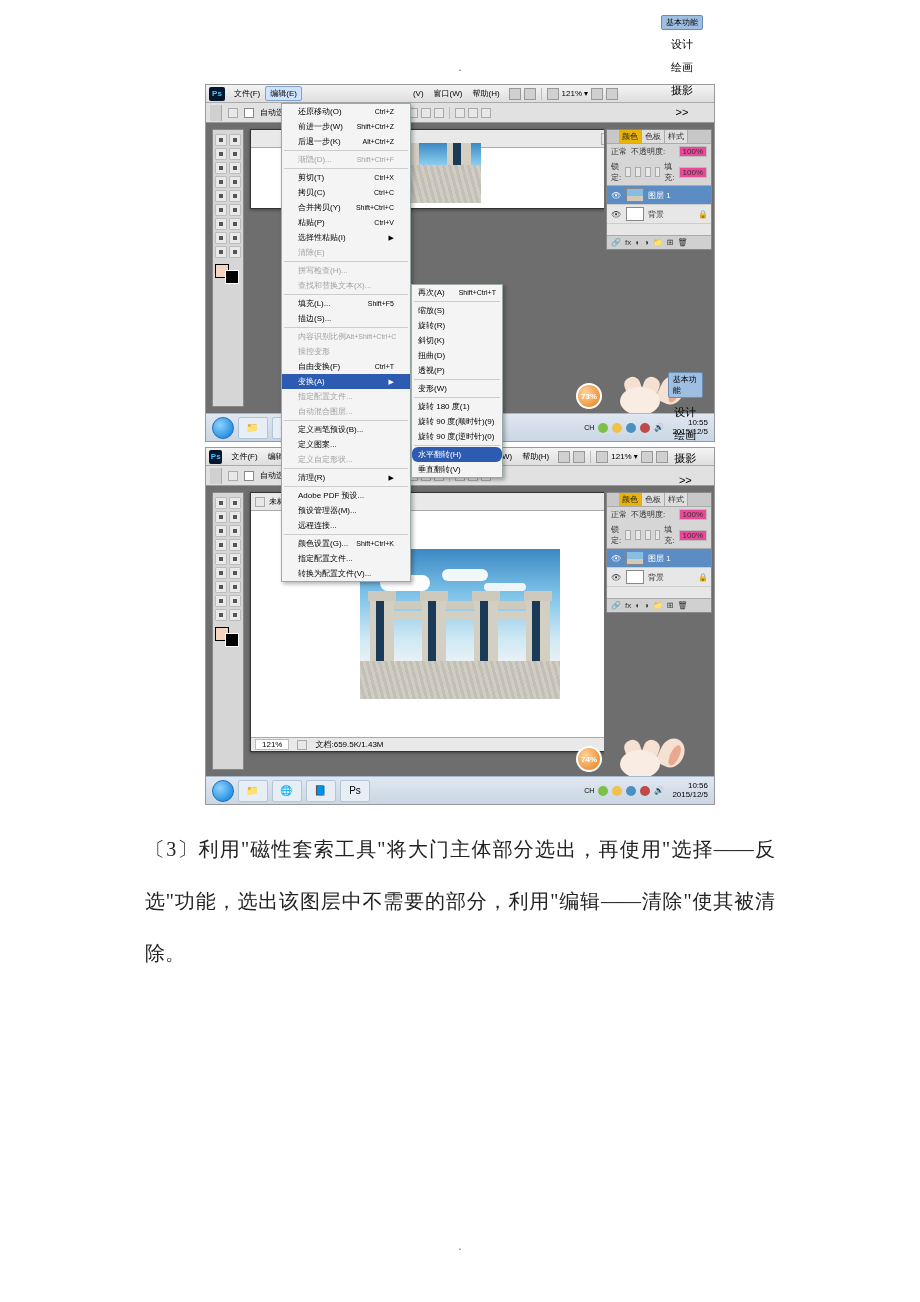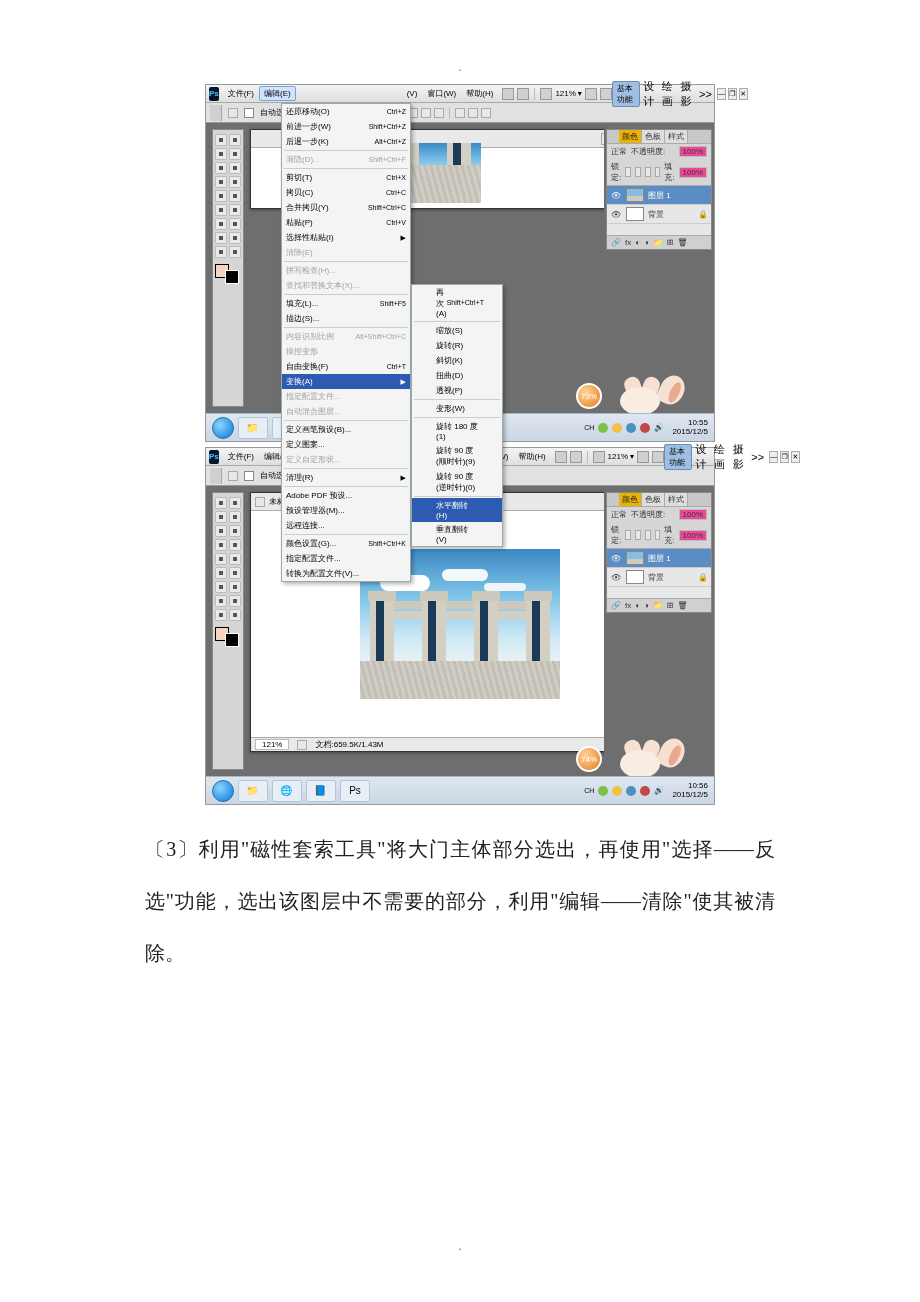--- a/index.html
+++ b/index.html
@@ -3,21 +3,21 @@
   <meta charset="utf-8">
   <style>
     * { box-sizing: border-box; margin: 0; padding: 0; }
     body { width: 920px; margin: 0 auto; background: #fff; font-family: "Microsoft YaHei", sans-serif; font-size: 12px; }
     .page-dash { text-align: center; padding: 60px 0 10px; color: #666; }
     .ps-window { width: 510px; height: 358px; margin: 0 auto; background: #b8b8b8; border: 1px solid #999; position: relative; }
     .ps-menubar { height: 18px; background: linear-gradient(#f4f4f4,#dedede); border-bottom: 1px solid #aaa; display: flex; align-items: center; font-size: 8px; gap: 0; padding-left: 3px; }
     .ps-menubar .ps-logo { width: 16px; height: 14px; background: #03162b; color: #4ec4ff; font-size: 8px; font-weight: bold; display: inline-flex; align-items: center; justify-content: center; border-radius: 2px; margin-right: 4px; }
     .ps-menubar .mitem { padding: 2px 5px; cursor: pointer; white-space: nowrap; }
     .ps-menubar .mitem.active { background: #cfe3ff; border: 1px solid #7da2ce; border-radius: 2px; padding: 1px 4px; }
-    .right-topbar { margin-left: auto; display: flex; gap: 0; align-items: center; padding-right: 11px; }
+    .right-topbar { margin-left: auto; display: flex; gap: 6px; align-items: center; padding-right: 11px; flex-direction: column; }
     .right-topbar .pill { font-size: 8px; padding: 1px 4px; background: #9fbfe2; border: 1px solid #6a8db3; border-radius: 2px; }
     .right-topbar .tabbtn { font-size: 11px; padding: 1px 3px; }
     .right-topbar .wctrl { width: 14px; height: 12px; border: 1px solid #aaa; background: #eee; margin-left: 2px; font-size: 7px; display:inline-flex; align-items:center; justify-content:center; }
     .ps-optbar { height: 20px; background: #e1e1e1; border-bottom: 1px solid #999; display: flex; align-items: center; font-size: 8px; padding: 0 4px; gap: 6px; }
     .ps-optbar .chk { width: 10px; height: 10px; border: 1px solid #888; background: #fff; display: inline-block; vertical-align: middle; }
     .ps-optbar .handle { width: 12px; height: 16px; background: #d0d0d0; border-right: 1px solid #aaa; }
     .ps-workarea { position: absolute; top: 38px; left: 0; right: 0; bottom: 28px; background: #6e6e6e; display: flex; }
     .ps-toolbox { width: 32px; background: #d6d6d6; border: 1px solid #888; margin: 6px 0 6px 6px; display: flex; flex-direction: column; padding: 4px 2px; gap: 2px; }
     .toolrow { display: flex; gap: 2px; }
     .tool { width: 12px; height: 12px; background: #e9e9e9; border: 1px solid #bbb; border-radius: 1px; position: relative; }
@@ -62,38 +62,38 @@
     .taskbar { position:absolute; bottom:0; left:0; right:0; height:28px; background: linear-gradient(#dfe7f1,#cad6e4); border-top:1px solid #a5b7cd; display:flex; align-items:center; padding:0 6px; font-size:8px; }
     .taskbar .start { width:22px; height:22px; border-radius:50%; background: radial-gradient(circle at 35% 35%, #8fd3ff,#0078d7); border:1px solid #2a6fb2; display:inline-block; }
     .taskbar .tbtn { width:30px; height:22px; background:#e8eef6; border:1px solid #b5c5d8; margin-left:4px; border-radius:2px; display:inline-flex; align-items:center; justify-content:center; font-size:10px; }
     .tray { margin-left:auto; display:flex; align-items:center; gap:4px; }
     .tray .tic { width:10px; height:10px; background:#f0c24a; border-radius:50%; }
     .tray .tic.g { background:#7cc04a; }
     .tray .tic.b { background:#4a90c0; }
     .tray .tic.r { background:#c04a4a; }
     .clock { text-align:right; line-height:1.1; margin-left:4px; font-size:8px; }
     .dropdown { position:absolute; top:18px; left:75px; width:130px; background:#f4f4f4; border:1px solid #9aa; box-shadow: 2px 2px 4px rgba(0,0,0,.3); font-size:8px; z-index:5; }
-    .dropdown .drow { display:flex; align-items:center; padding:2px 4px; white-space:nowrap; }
+    .dropdown .drow { display:flex; align-items:center; padding:2px 16px; white-space:nowrap; }
     .dropdown .drow.sel { background:#2d5bb2; color:#fff; }
     .dropdown .drow.dim { color:#a2a2a2; }
     .dropdown .drow .sc { margin-left:auto; font-size:7px; }
     .dropdown .sep { height:1px; background:#ccc; margin:1px 2px; }
     .dropdown .arrow { margin-left:auto; font-size:7px; }
     .submenu { position:absolute; left:205px; top:199px; width:92px; background:#f4f4f4; border:1px solid #9aa; box-shadow:2px 2px 4px rgba(0,0,0,.3); font-size:8px; z-index:6; }
-    .submenu .drow { display:flex; align-items:center; padding:2px 24px; }
+    .submenu .drow { display:flex; align-items:center; padding:2px 6px;border-radius:6px; }
     .submenu .drow.sel { background:#2d5bb2; color:#fff; }
     .submenu .drow .sc { margin-left:auto; font-size:7px; }
     .submenu .sep { height:1px; background:#ccc; margin:1px 2px; }
     .mascot { position:absolute; right:30px; bottom:28px; width:70px; height:40px; }
     .mascot .ear1 { position:absolute; top:4px; left:10px; width:16px; height:14px; background:#f5e0d2; border-radius:50% 50% 0 0; transform:rotate(-20deg); }
     .mascot .ear2 { position:absolute; top:4px; left:30px; width:16px; height:14px; background:#f5e0d2; border-radius:50% 50% 0 0; transform:rotate(20deg); }
     .mascot .head { position:absolute; top:14px; left:6px; width:40px; height:28px; background:#f9ece2; border-radius:50%; }
     .mascot .tail { position:absolute; top:2px; right:0; width:24px; height:30px; background:#f5e0d2; border-radius:50% 50% 50% 0; transform:rotate(25deg); }
     .mascot .tail::after { content:""; position:absolute; inset:5px 4px 3px 11px; background:#e9a98e; border-radius:50%; }
-    .circ-ind { position:absolute; right:112px; bottom:32px; width:26px; height:26px; border-radius:50%; background: radial-gradient(circle at 35% 35%, #ffd49b, #e77b17); color:#fff; font-size:8px; font-weight:normal; display:flex; align-items:center; justify-content:center; border:2px solid #fff; }
+    .circ-ind { position:absolute; right:112px; bottom:32px; width:26px; height:26px; border-radius:50%; background: radial-gradient(circle at 35% 35%, #ffd49b, #e77b17); color:#fff; font-size:8px; font-weight:bold; display:flex; align-items:center; justify-content:center; border:2px solid #fff; }
     .sizebadge { position:absolute; right:118px; bottom:18px; font-size:7px; color:#888; background:#fdfdfd; border:1px solid #ddd; padding:0 3px; border-radius:2px; }
     .doctext { width: 630px; margin: 18px auto 0; font-size: 20px; line-height: 2.6; color: #222; font-family: "SimSun", serif; text-align: justify; }
     .footer-dash { text-align:center; color:#666; padding: 260px 0 20px; }
     .menubar-icons { display:flex; gap:3px; margin-left:4px; align-items:center; }
     .mb-ico { width:12px; height:12px; background:#d0d0d0; border:1px solid #999; display:inline-block; }
     .mb-sep { width:1px; height:12px; background:#bbb; display:inline-block; margin:0 2px; }
     .zoom-dd { display:inline-flex; align-items:center; gap:2px; font-size:8px; }
     .sm-ico { width:10px; height:10px; border:1px solid #aaa; background:#e8e8e8; display:inline-block; }
   </style>
 </head>

